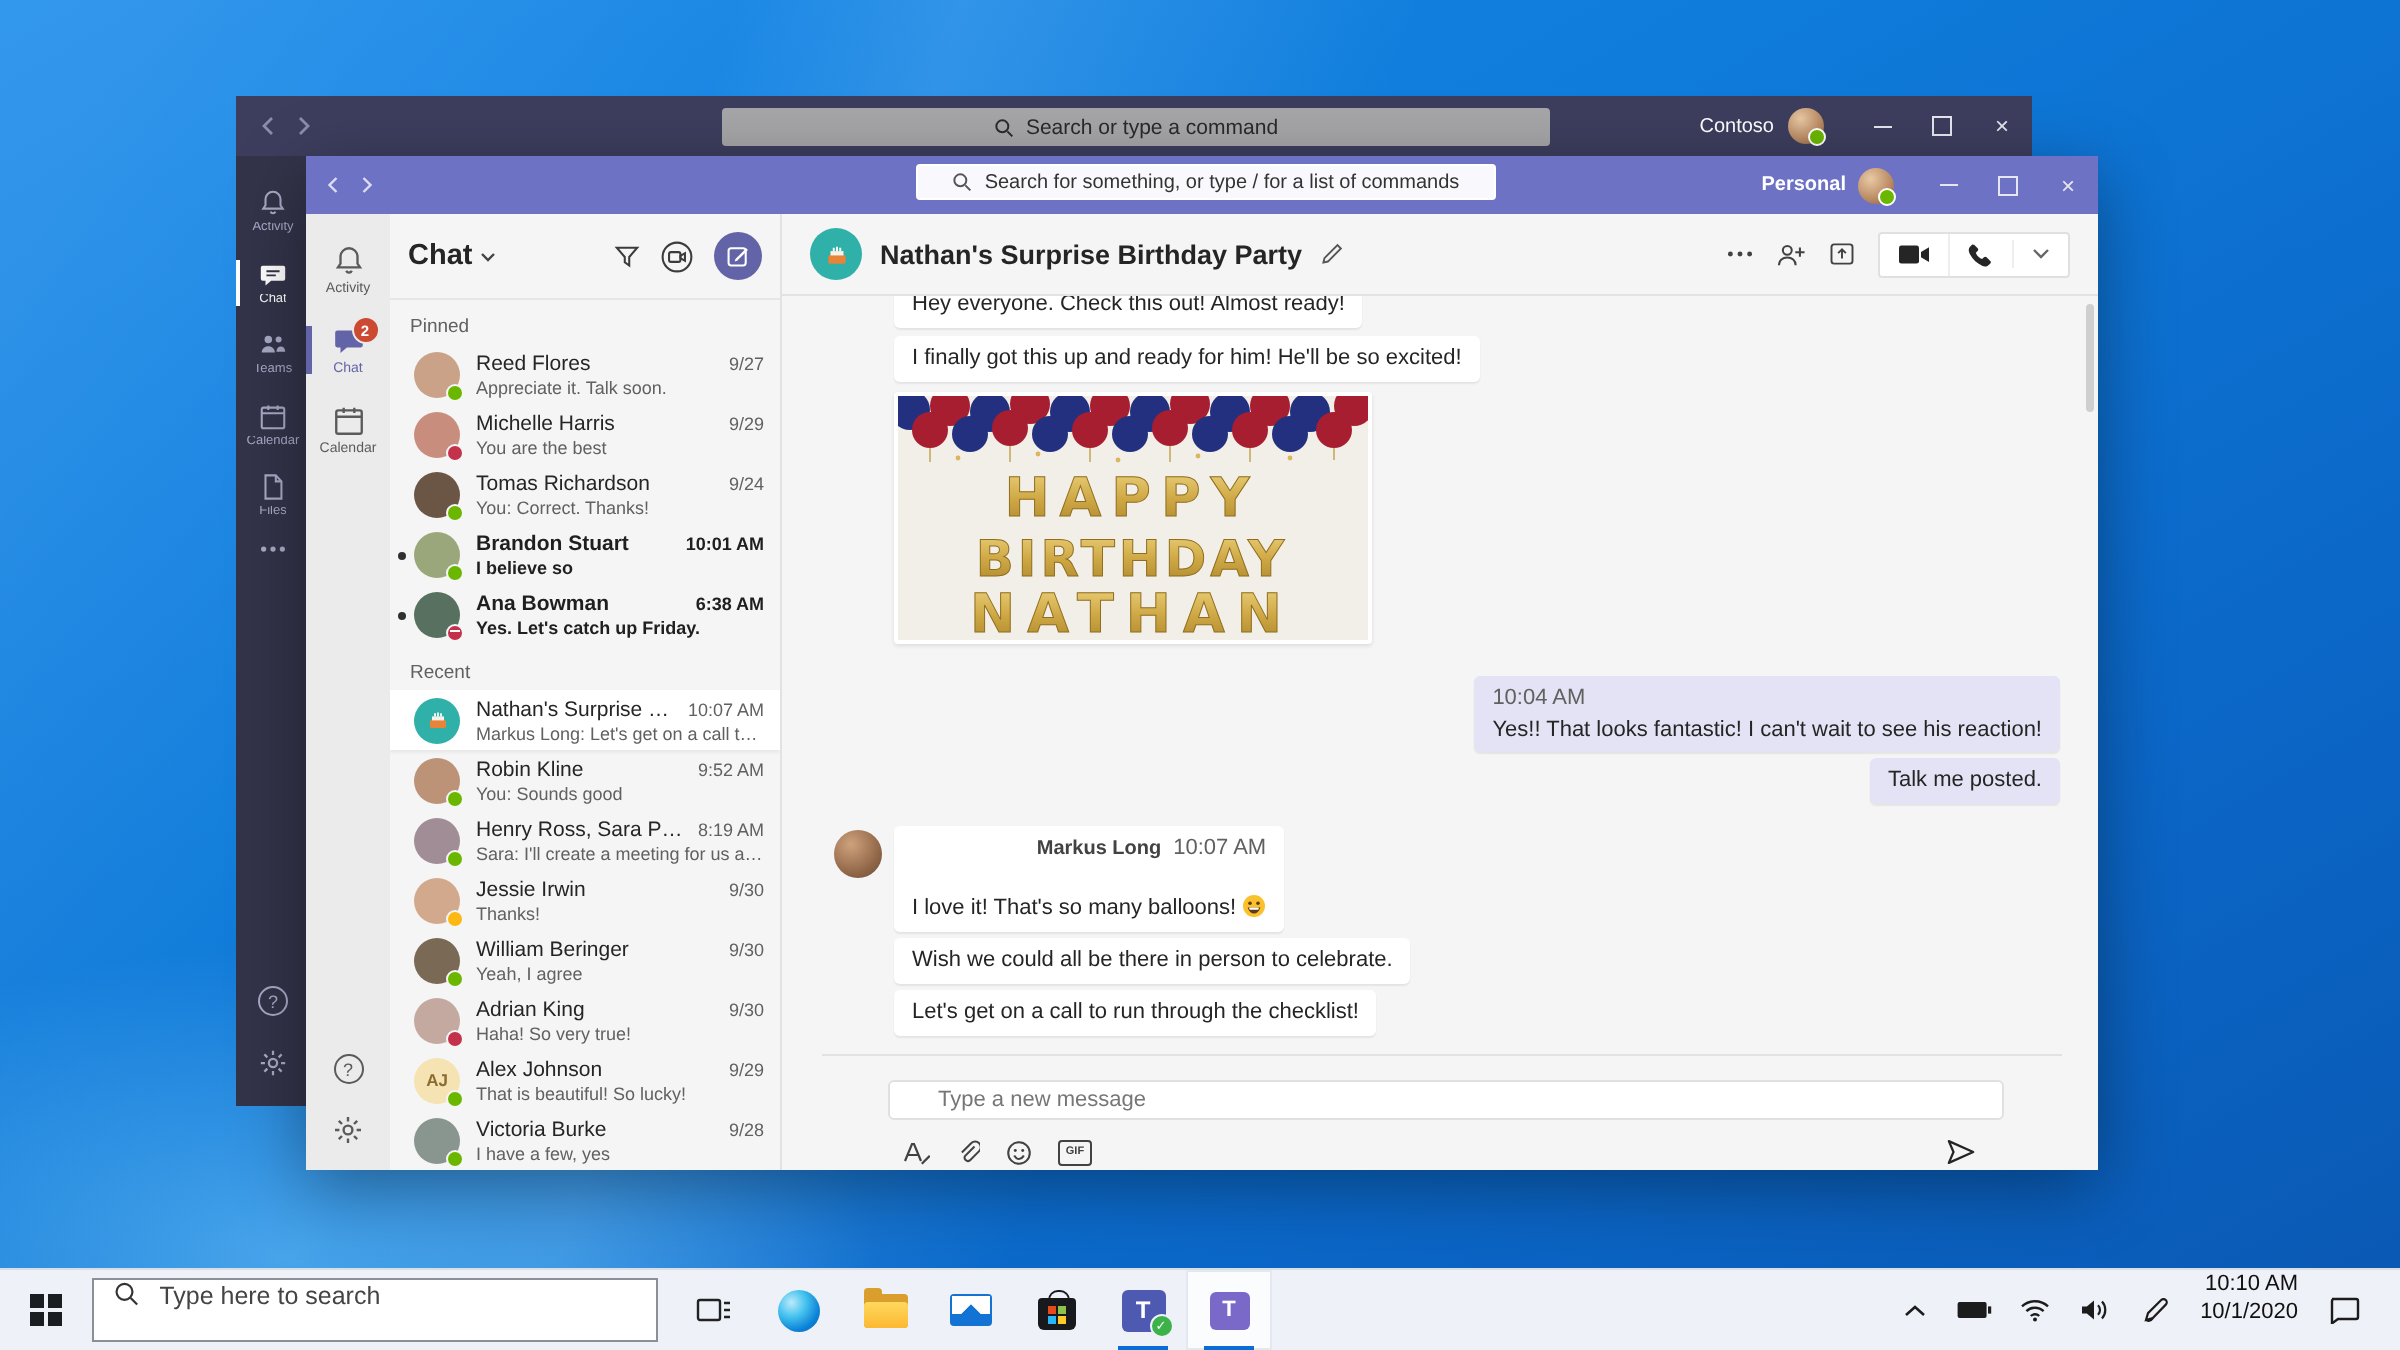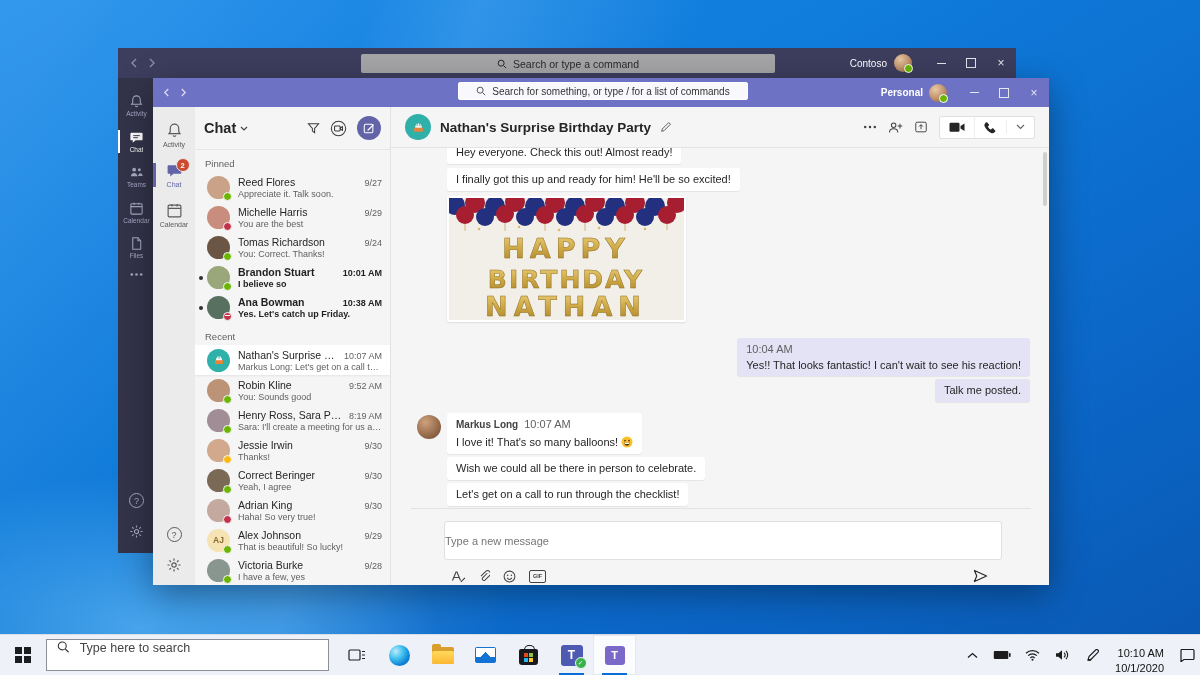--- a/index.html
+++ b/index.html
@@ -106,33 +106,33 @@
 
   .cm-messages{flex:1;min-height:0;overflow:hidden;position:relative;display:flex;flex-direction:column;
     padding:0 19px 0 56px;box-sizing:border-box;}
   .scrollbar{position:absolute;right:2px;top:4px;width:4px;height:54px;border-radius:2px;background:#cfcfcf;}
   .bubble{max-width:440px;background:#fff;border-radius:3px;padding:4px 9px;font-size:11px;color:#252525;
     box-shadow:0 1px 1px rgba(0,0,0,.07);align-self:flex-start;line-height:1.35;}
   .bubble.cut{margin-top:-7px;}
   .bubble + .bubble{margin-top:4px;}
   .bubble.sent{background:#e3e3f5;align-self:flex-end;}
   .msg-time{font-size:11px;color:#616161;display:block;margin-bottom:1px;}
-  .msg-sender-line{display:flex;gap:6px;align-items:baseline;margin-bottom:3px;}
+  .msg-sender-line{display:flex;gap:6px;align-items:baseline;margin-bottom:15px;justify-content:flex-end;}
   .msg-sender{font-size:10px;font-weight:bold;color:#424242;}
   .img-card{margin-top:5px;background:#fff;padding:2px;border-radius:2px;box-shadow:0 1px 2px rgba(0,0,0,.1);align-self:flex-start;}
   .sent-stack{display:flex;flex-direction:column;align-items:flex-end;margin-top:16px;gap:3px;align-self:stretch;}
   .recv-group{display:flex;gap:6px;margin-top:11px;margin-left:-30px;}
   .recv-avatar{width:24px;height:24px;border-radius:50%;flex:0 0 auto;margin-top:2px;
     background:radial-gradient(circle at 35% 30%,#cfa27c,#8f6547 65%,#6b4a33);}
   .recv-bubbles{display:flex;flex-direction:column;align-items:flex-start;gap:3px;}
   .emoji{display:inline-block;vertical-align:-2px;margin-left:3px;}
 
   .composer{flex:0 0 auto;border-top:1px solid #e2e2e2;margin:0 18px 0 20px;padding:12px 29px 0 33px;}
-  .composer-input{display:block;width:100%;height:39px;box-sizing:border-box;background:#fff;border:1px solid #e0e0e0;
-    border-radius:3px;font-size:11px;padding:0 0;color:#252525;outline:none;font-family:inherit;}
+  .composer-input{display:block;width:100%;height:20px;box-sizing:border-box;background:#fff;border:1px solid #e0e0e0;
+    border-radius:3px;font-size:11px;padding:0 24px;color:#252525;outline:none;font-family:inherit;}
   .composer-input::placeholder{color:#767676;}
   .composer-icons{display:flex;align-items:center;gap:13px;margin:7px 0 0;padding:0 14px 0 7px;color:#424242;height:18px;}
   .send-wrap{margin-left:auto;color:#252525;}
   .gif-box{display:flex;align-items:center;justify-content:center;width:15px;height:11px;border:1px solid currentColor;
     border-radius:2px;font-size:5.5px;font-weight:bold;}
 
   
   .taskbar{position:absolute;left:0;bottom:0;width:1200px;height:40px;background:#eef1f7;border-top:1px solid #d9dde4;
     display:flex;align-items:stretch;}
   .tb-btn{display:flex;align-items:center;justify-content:center;width:46px;cursor:default;}
@@ -156,21 +156,21 @@
     background:linear-gradient(135deg,#fff 48%,transparent 49%),linear-gradient(225deg,#fff 48%,transparent 49%);}
   .storebag{position:relative;width:19px;height:16px;background:#17191d;border-radius:2px 2px 3px 3px;margin-top:4px;}
   .storebag::before{content:'';position:absolute;left:5px;top:-4px;width:9px;height:7px;border:1.5px solid #17191d;border-bottom:none;border-radius:5px 5px 0 0;}
   .storebag .wlogo{position:absolute;left:5px;top:4px;display:grid;grid-template-columns:4px 4px;grid-template-rows:4px 4px;gap:1px;}
   .storebag .wlogo i{display:block;}
   .teams-sq{position:relative;width:22px;height:21px;background:#4e5ab2;border-radius:3px;display:flex;align-items:center;justify-content:center;}
   .teams-sq .tchar{color:#fff;font-size:12px;font-weight:bold;}
   .teams-sq .check{position:absolute;right:-4px;bottom:-3px;width:10px;height:10px;border-radius:50%;background:#3db24b;border:1.5px solid #eef1f7;
     display:flex;align-items:center;justify-content:center;color:#fff;font-size:6.5px;font-weight:bold;}
   .teams-sq.personal{background:#7b69c9;width:20px;height:19px;}
-  .tray{margin-left:auto;display:flex;align-items:flex-end;gap:4px;padding-right:0;color:#1c1c1c;}
+  .tray{margin-left:auto;display:flex;align-items:flex-start;gap:4px;padding-right:15px;color:#1c1c1c;}
   .tray .titem{display:flex;align-items:center;justify-content:center;width:26px;height:100%;}
   .clock{text-align:right;font-size:11px;line-height:1.3;color:#111;padding:0 6px;white-space:nowrap;}
 
   svg{display:block;}
 </style>
 </head>
 <body>
 
 <div class="desktop">
 
@@ -411,21 +411,21 @@
           </div>
 
           <div class="cl-row" data-unread="true">
             <span class="cl-avatar" style="background: rgb(87, 112, 95);">
                 <span class="cl-initials"></span>
                 <span class="presence" data-status="dnd"></span>
               </span>
             <span class="cl-text">
                 <span class="cl-top">
                   <span class="cl-name">Ana Bowman</span>
-                  <span class="cl-time">10:38 AM</span>
+                  <span class="cl-time">6:38 AM</span>
                 </span>
                 <span class="cl-preview">Yes. Let's catch up Friday.</span>
               </span>
           </div>
 
           <div class="cl-section">Recent</div>
 
           <div class="cl-row" data-selected="true">
             <span class="cl-avatar" style="background: rgb(47, 176, 168);">
               <svg width="12" height="12" viewBox="0 0 12 12">
@@ -485,21 +485,21 @@
               </span>
           </div>
 
           <div class="cl-row">
             <span class="cl-avatar" style="background: rgb(122, 106, 85);">
                 <span class="cl-initials"></span>
                 <span class="presence" data-status="available"></span>
               </span>
             <span class="cl-text">
                 <span class="cl-top">
-                  <span class="cl-name">Correct Beringer</span>
+                  <span class="cl-name">William Beringer</span>
                   <span class="cl-time">9/30</span>
                 </span>
                 <span class="cl-preview">Yeah, I agree</span>
               </span>
           </div>
 
           <div class="cl-row">
             <span class="cl-avatar" style="background: rgb(196, 169, 160);">
                 <span class="cl-initials"></span>
                 <span class="presence" data-status="busy"></span>

